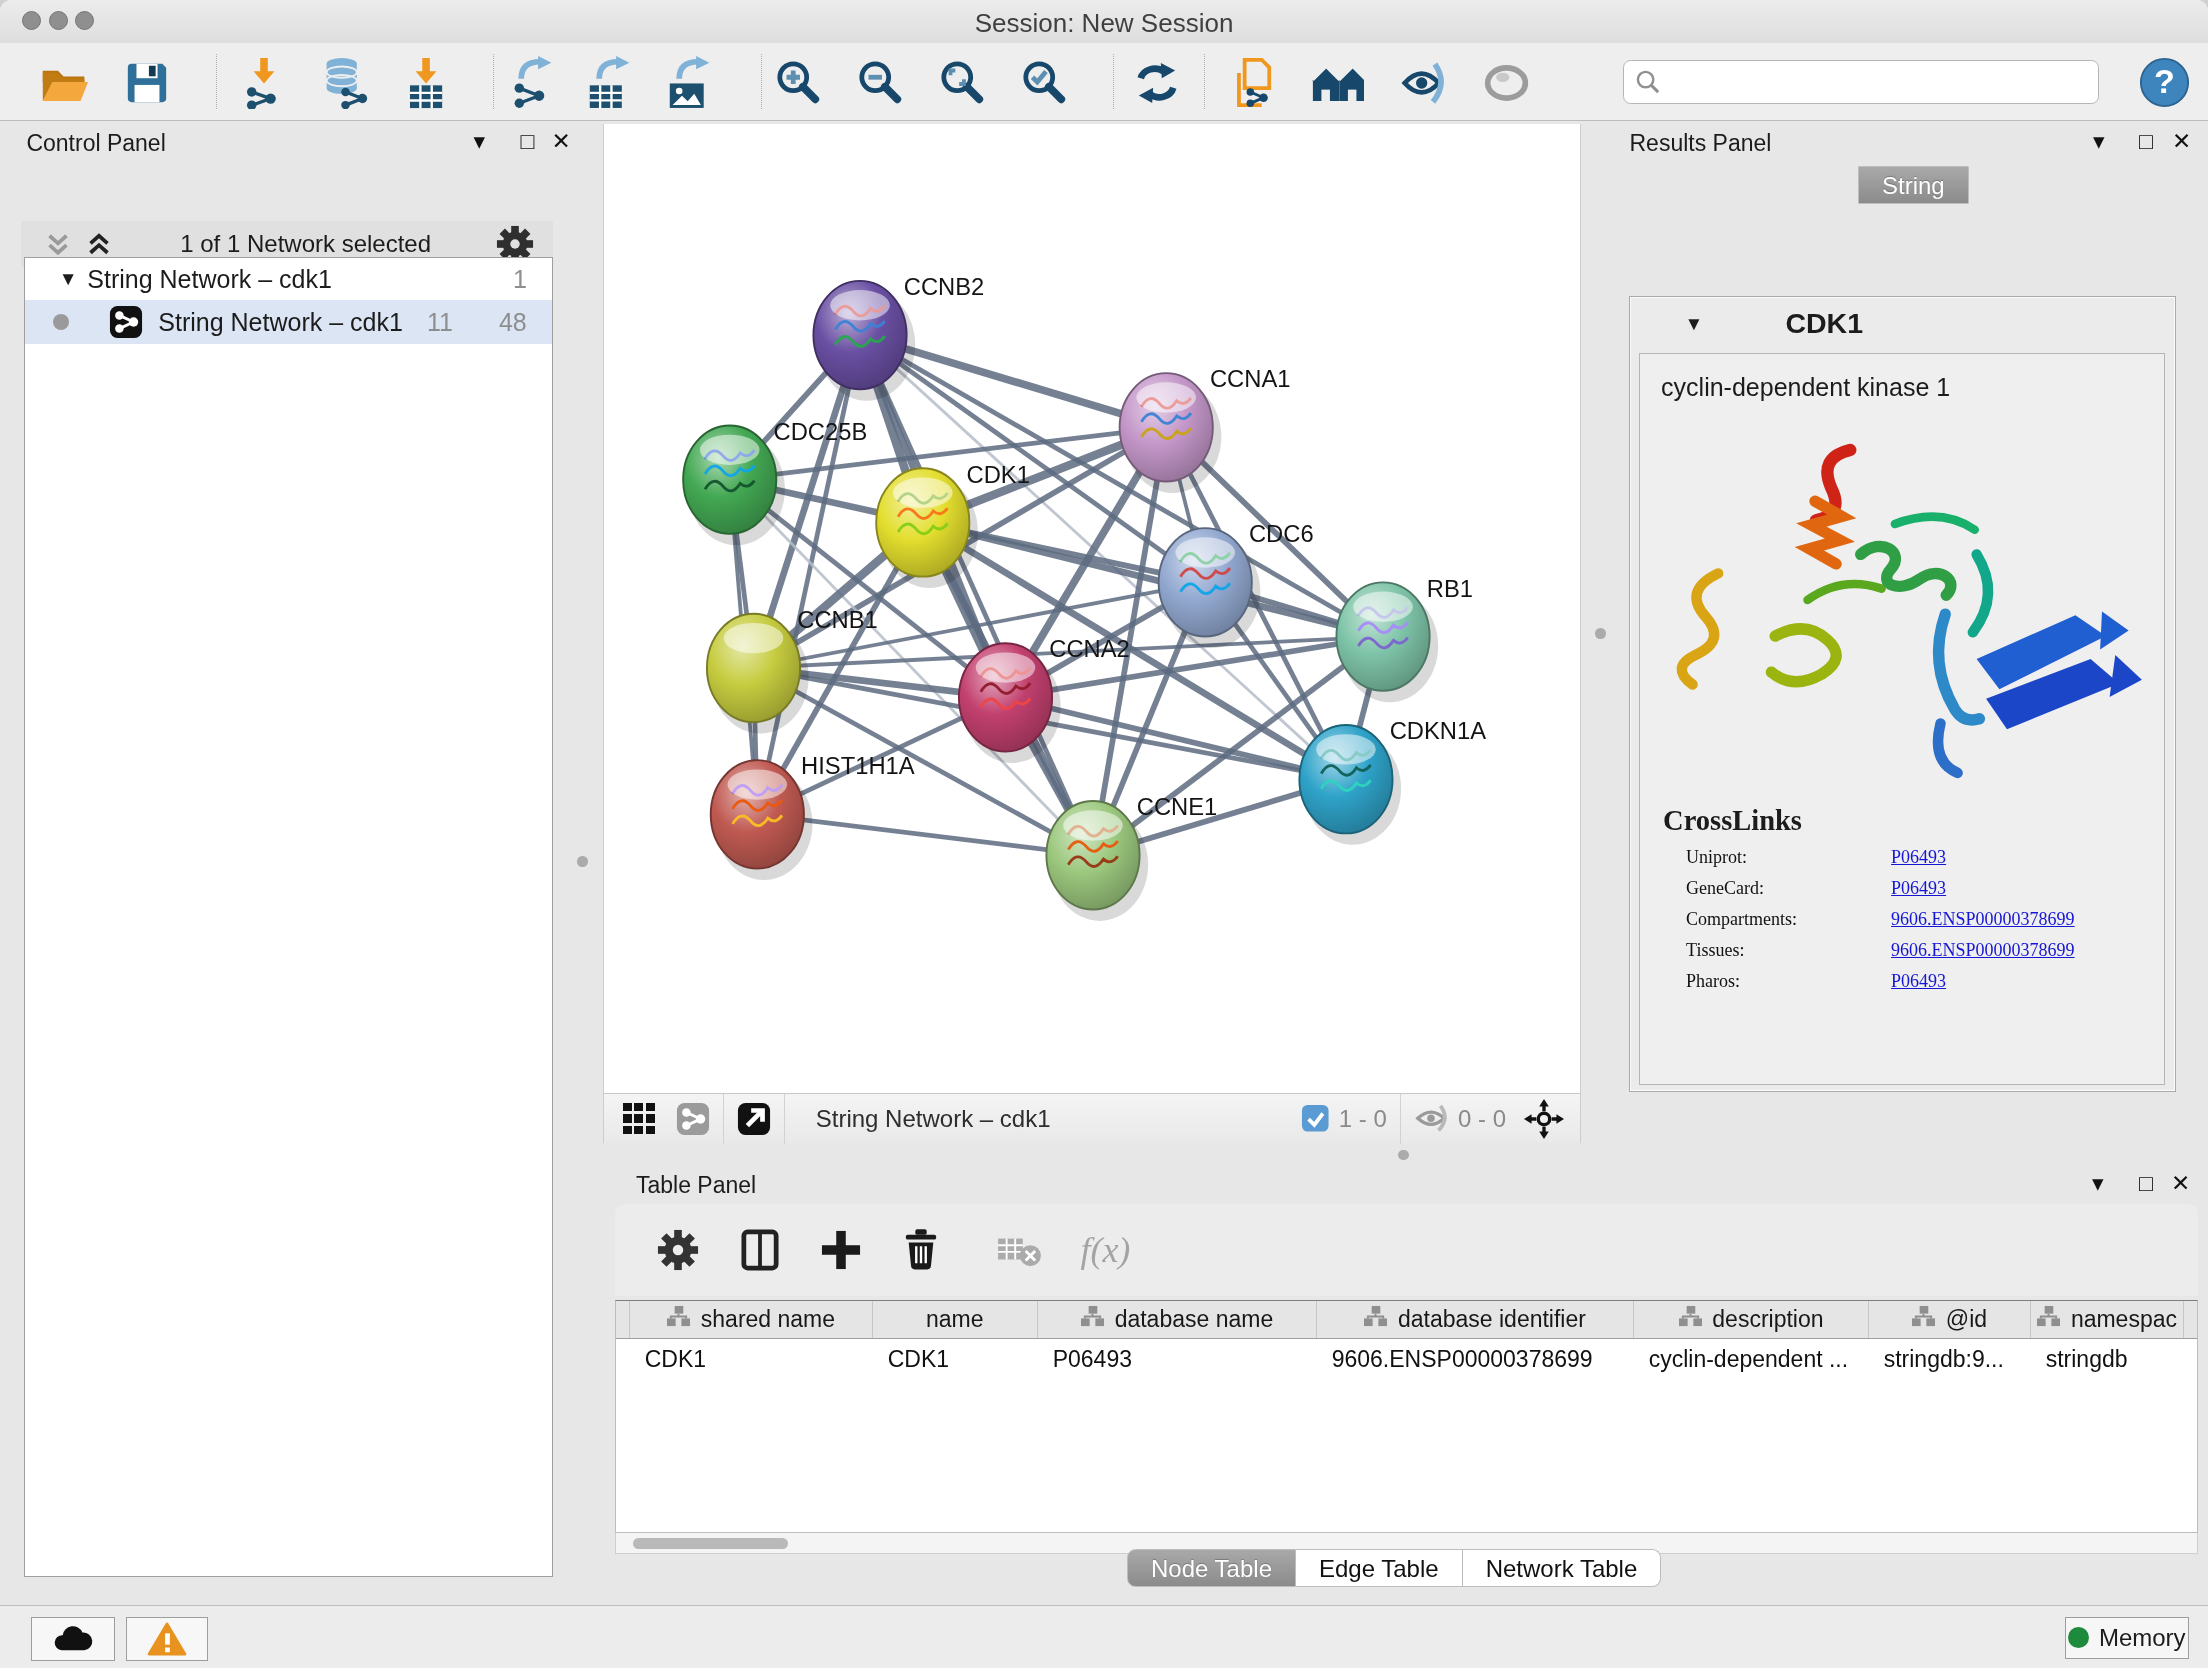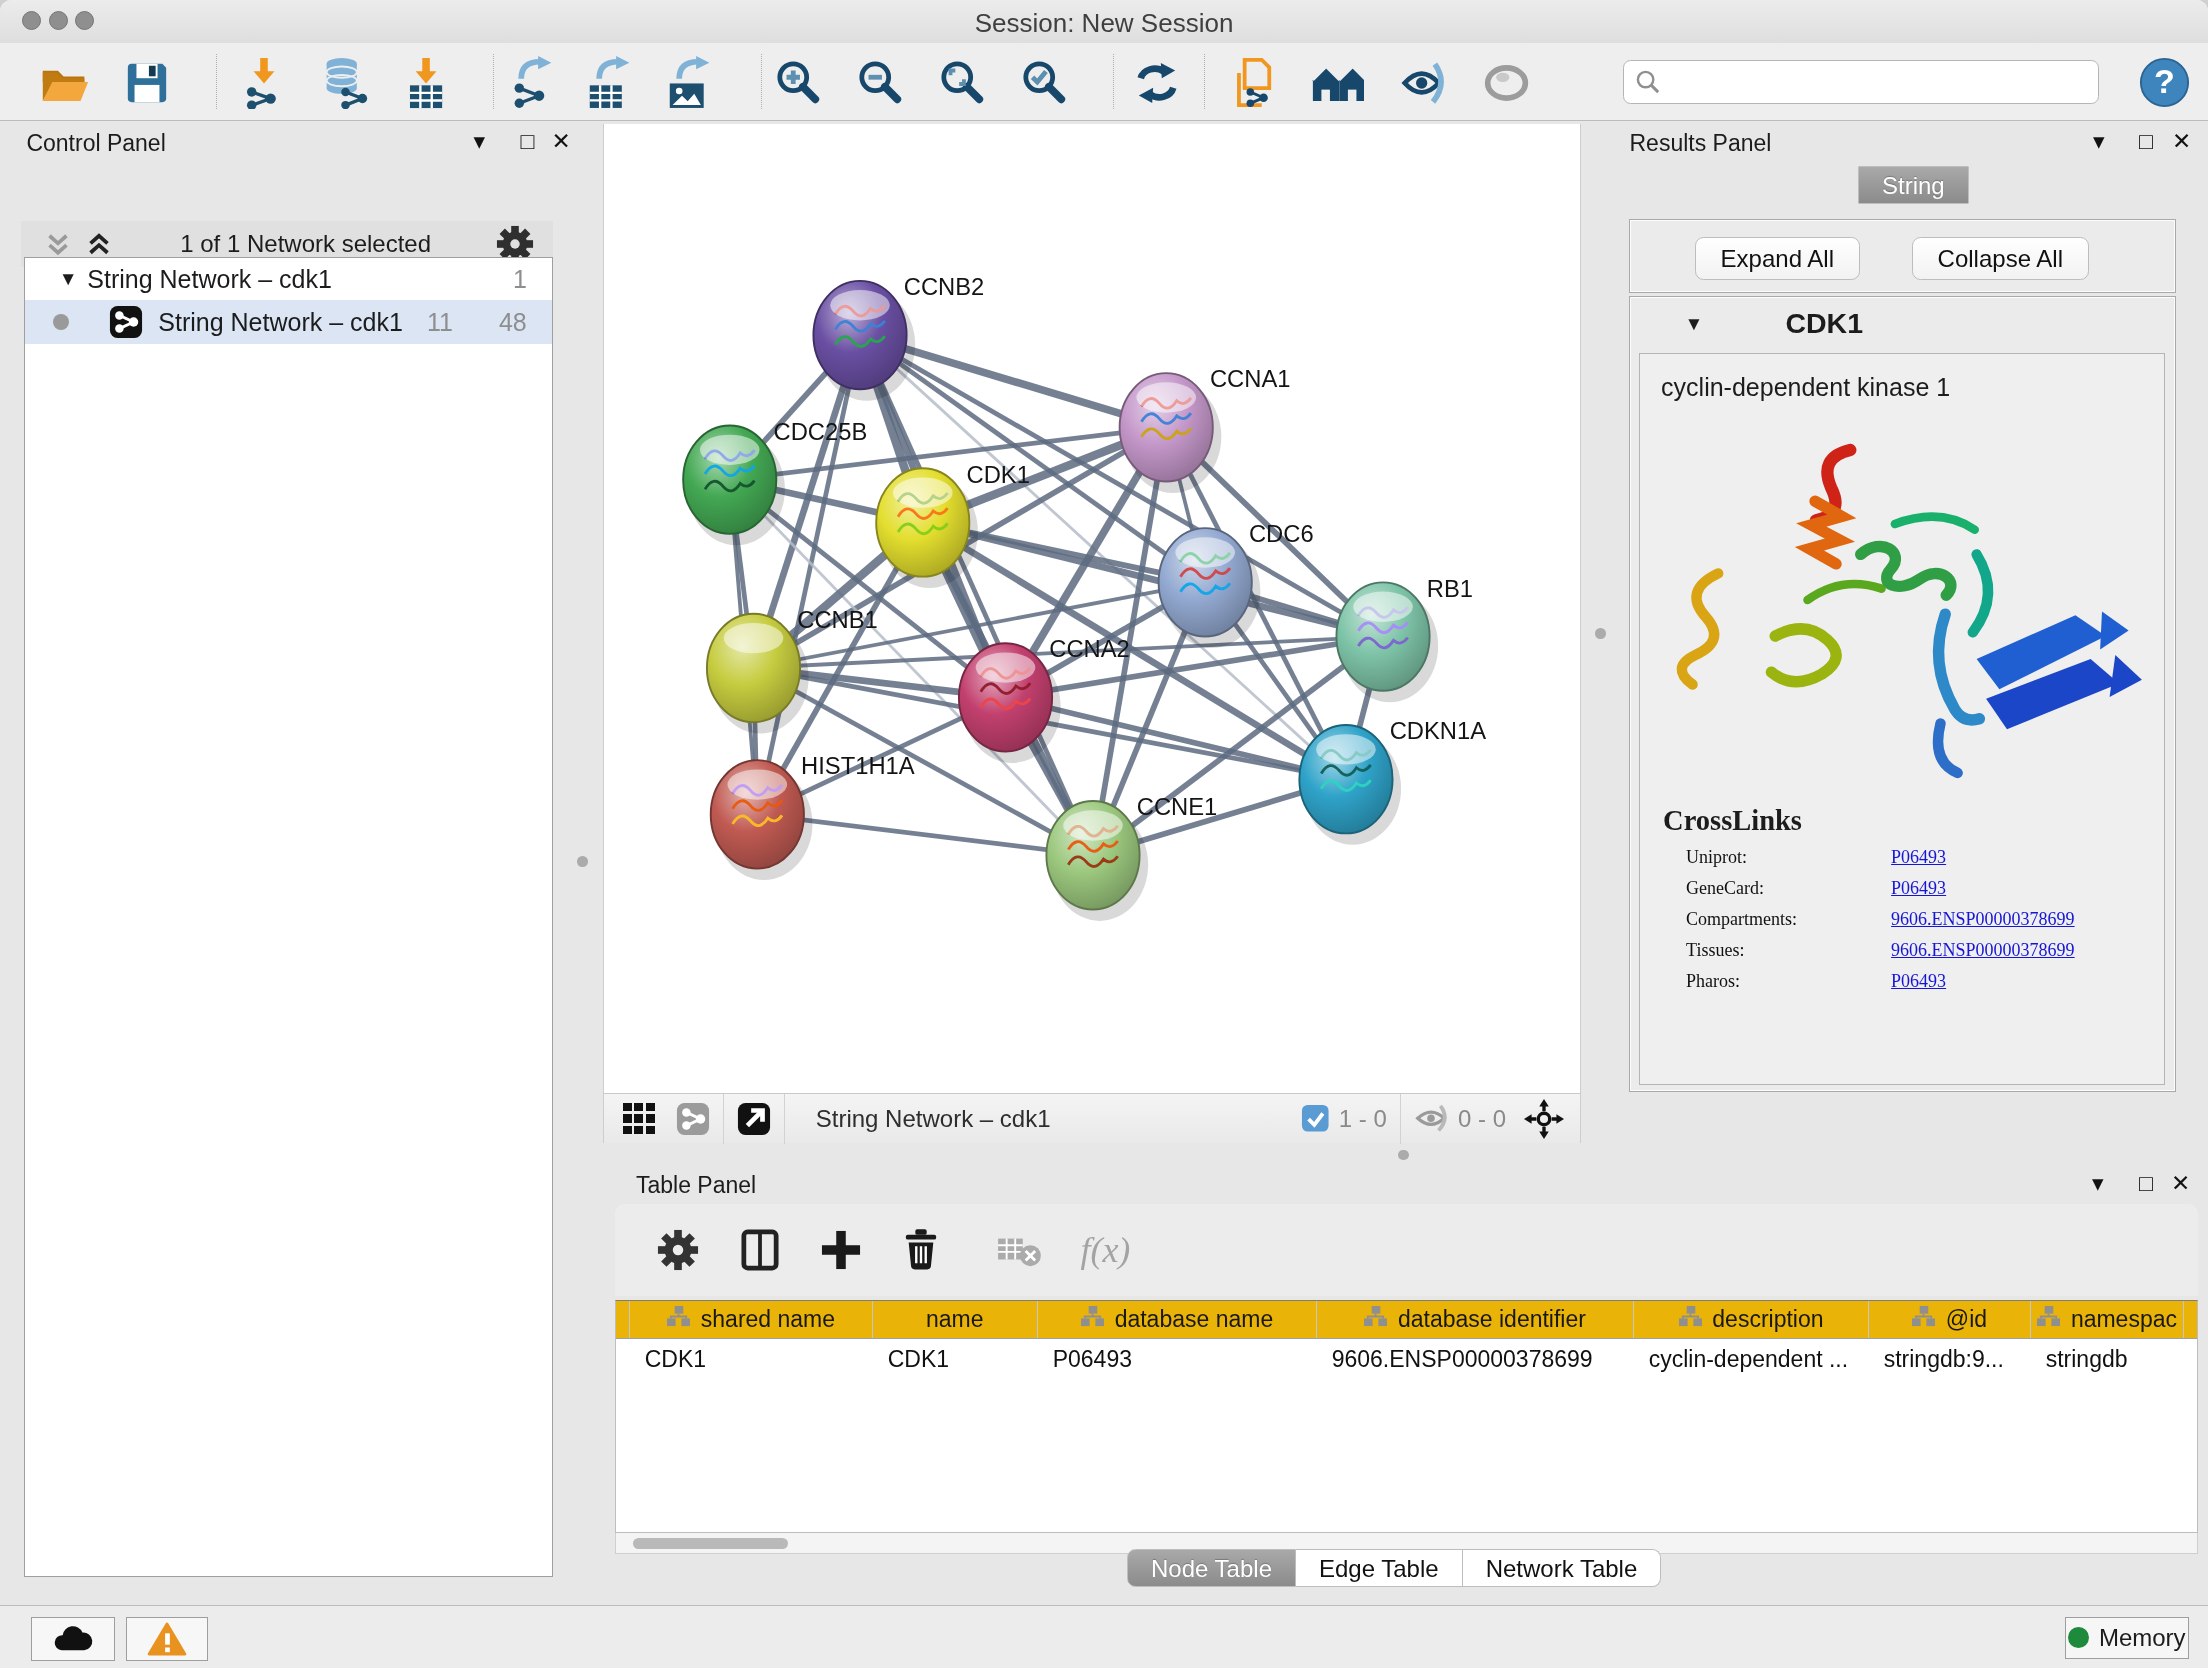--- a/index.html
+++ b/index.html
@@ -75,21 +75,21 @@
   .cl-label{width:205px;color:#111;}
   .cl-link{color:#1515d6;text-decoration:underline;}
   
   .tpanel{position:absolute;left:603px;top:1166px;width:1605px;height:439px;}
   .ttoolbar{position:absolute;left:12.4px;top:38px;width:1583px;height:92px;background:#ececec;
     border-radius:9.5px 9.5px 0 0;display:flex;align-items:center;}
   .tt-ic{margin-left:42px;display:flex;align-items:center;}
   .fx{font-family:"Liberation Serif",serif;font-style:italic;font-size:36px;color:#a3a3a3;margin-left:38px;}
   .tblwrap{position:absolute;left:12.4px;top:134px;width:1583px;height:233px;background:#ffffff;
     border:1px solid #bdbdbd;border-top:1.9px solid #7d7d7d;overflow:hidden;}
-  .thead{display:flex;height:38px;background:#eab308;border-bottom:1px solid #9f9f9f;}
+  .thead{display:flex;height:38px;background:#e5e5e5;border-bottom:1px solid #9f9f9f;}
   .th{display:flex;align-items:center;justify-content:center;gap:9.5px;font-size:23px;
     border-right:1px solid #c6c6c6;color:#181818;}
   .tr{display:flex;height:40px;background:#ffffff;}
   .td{display:flex;align-items:center;padding-left:15px;font-size:23px;color:#111;}
   .hscroll{position:absolute;left:12.4px;top:367px;width:1583px;height:21px;background:#f4f4f4;
     border:1px solid #cfcfcf;border-top:none;}
   .hthumb{position:absolute;left:17px;top:4.8px;width:155px;height:11.4px;border-radius:5.7px;background:#b9b9b9;}
   .ttabs{position:absolute;left:524px;top:383px;}
   
   .statusbar{position:absolute;left:0;top:1605px;width:2208px;height:63px;background:#ececec;
@@ -595,24 +595,20 @@
       <div class="knob" style="left:795px;top:6.7px"></div>
     </div>
 
   <div class="rpanel">
     <div style="position:absolute;left:9.5px;top:5.7px" class="panel-title">Results Panel</div>
     <span class="ph-ic" style="position:absolute;left:473px;top:3.8px">▾</span>
     <span class="ph-ic" style="position:absolute;left:519px;top:3.8px">□</span>
     <span class="ph-ic" style="position:absolute;left:552px;top:3.8px">✕</span>
     <div class="tabs" style="position:absolute;left:238px;top:42px">
       <span class="tab sel single">String</span>
-    </div>
-    <div class="rbox" style="left:8.6px;top:95px;width:547px;height:74px">
-      <button class="btn" style="position:absolute;left:65px;top:17px">Expand All</button>
-      <button class="btn" style="position:absolute;left:282px;top:17px">Collapse All</button>
     </div>
     <div class="rbox" style="left:8.6px;top:172px;width:547px;height:796px">
       <div class="cdk-head">
         <span style="margin-left:55px;font-size:19px">▼</span>
         <span class="cdk-name" style="margin-left:82px">CDK1</span>
       </div>
       <div class="innerbox">
         <div class="desc">cyclin-dependent kinase 1</div>
         <svg width="495" height="380" style="display:block;margin:7.6px auto 0" viewBox="0 0 520 400">
           <g fill="none" stroke-linecap="round">

